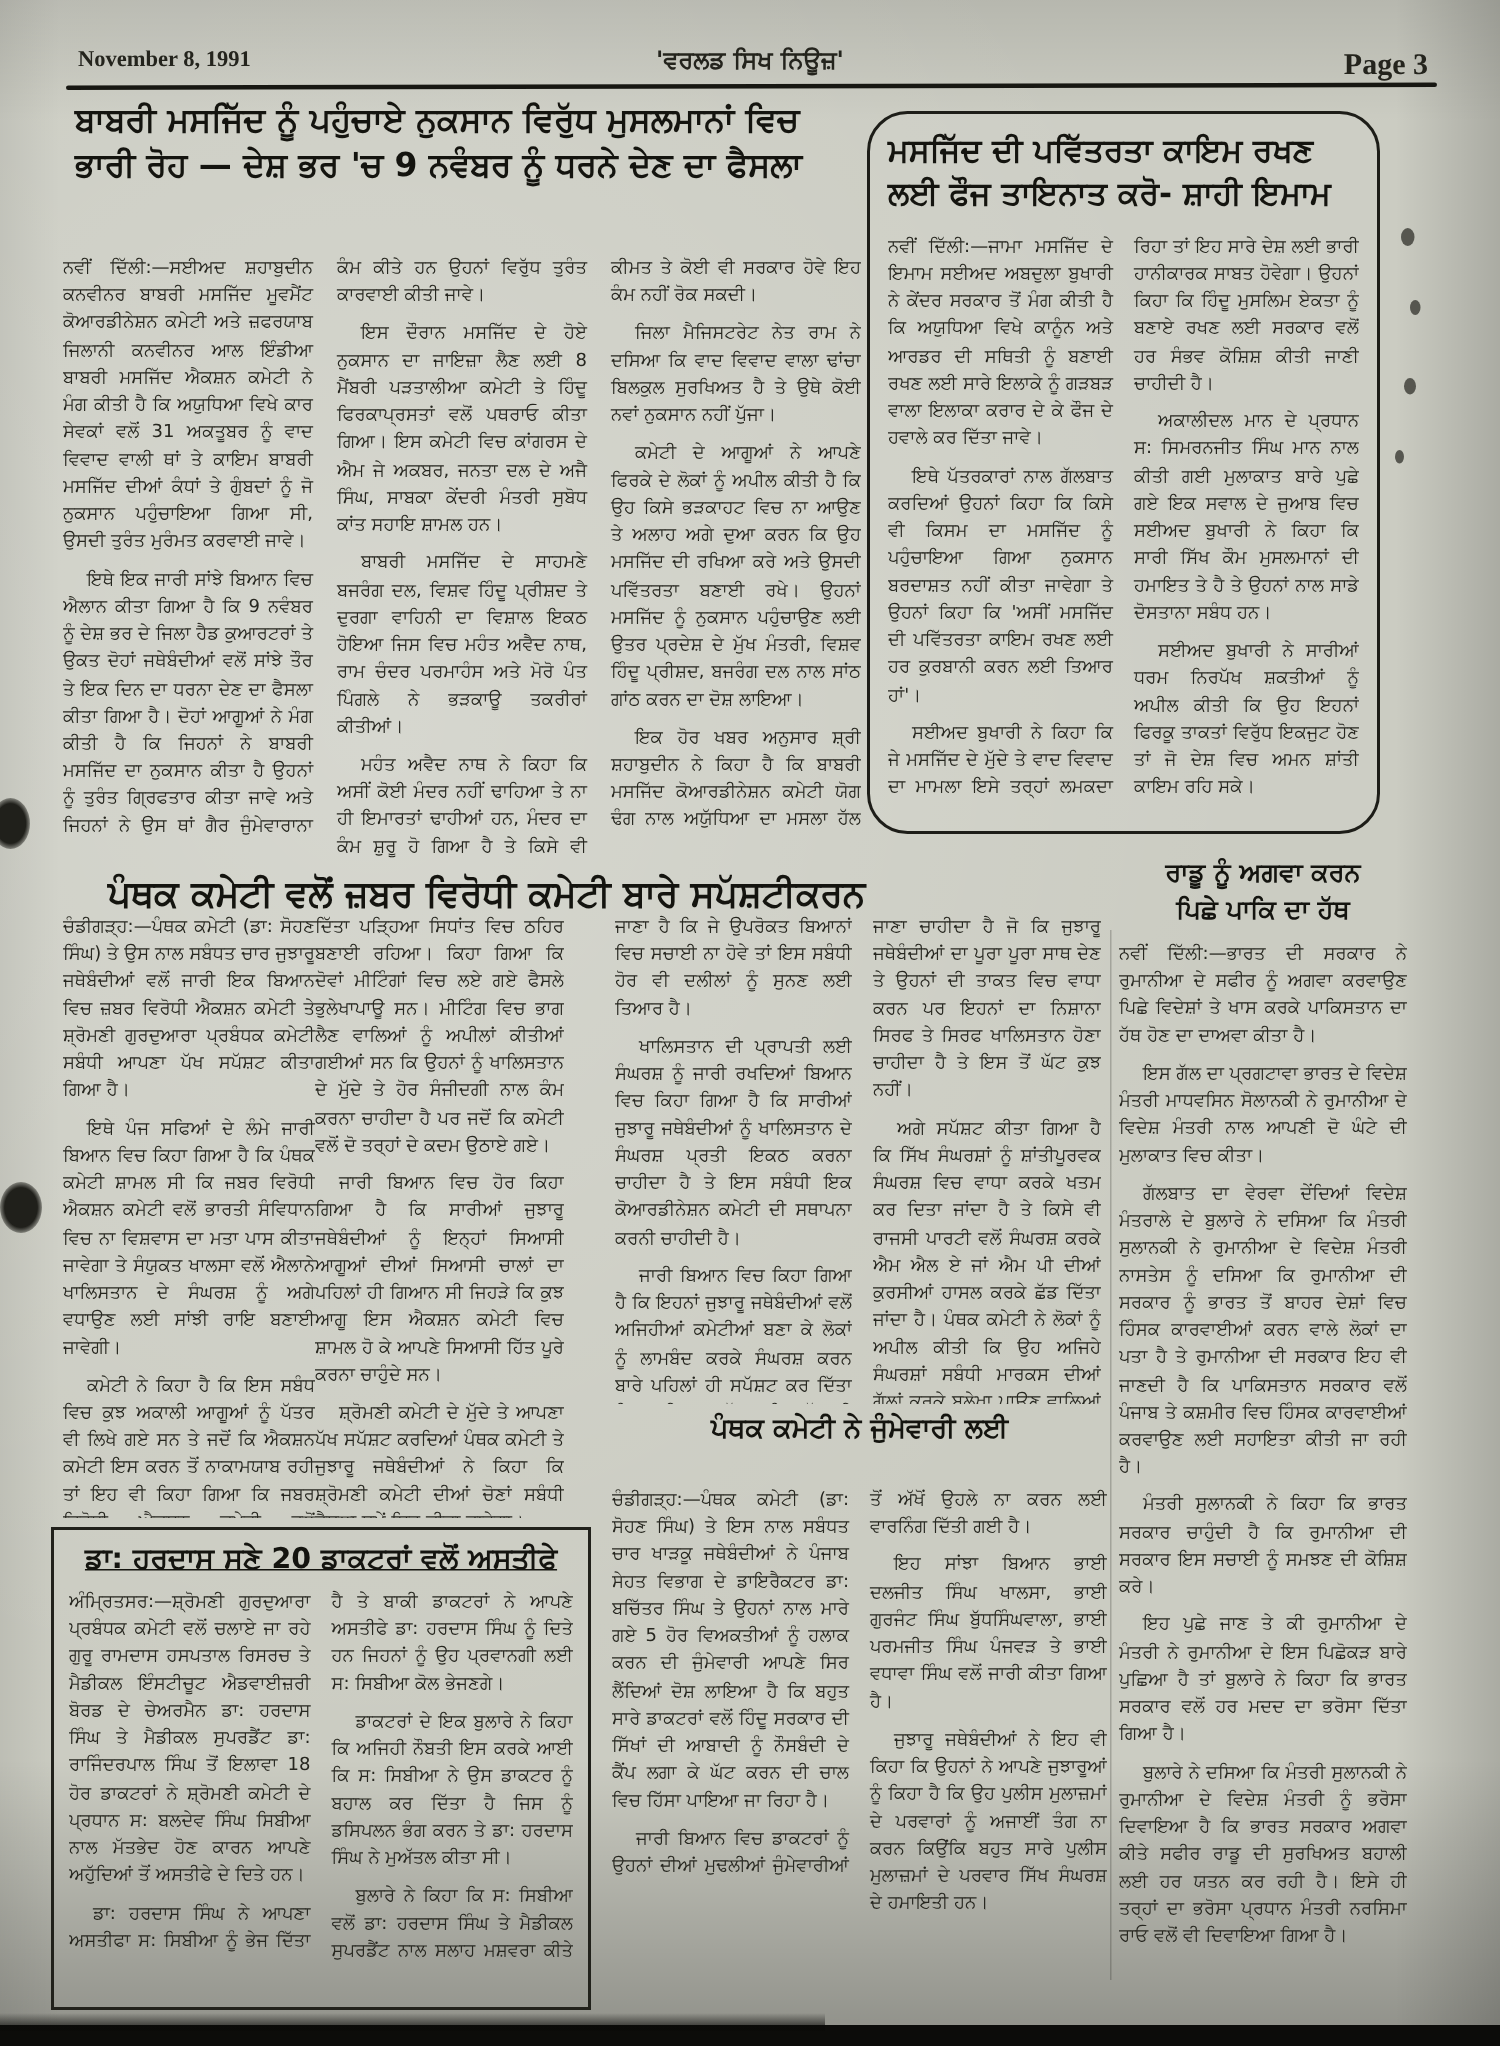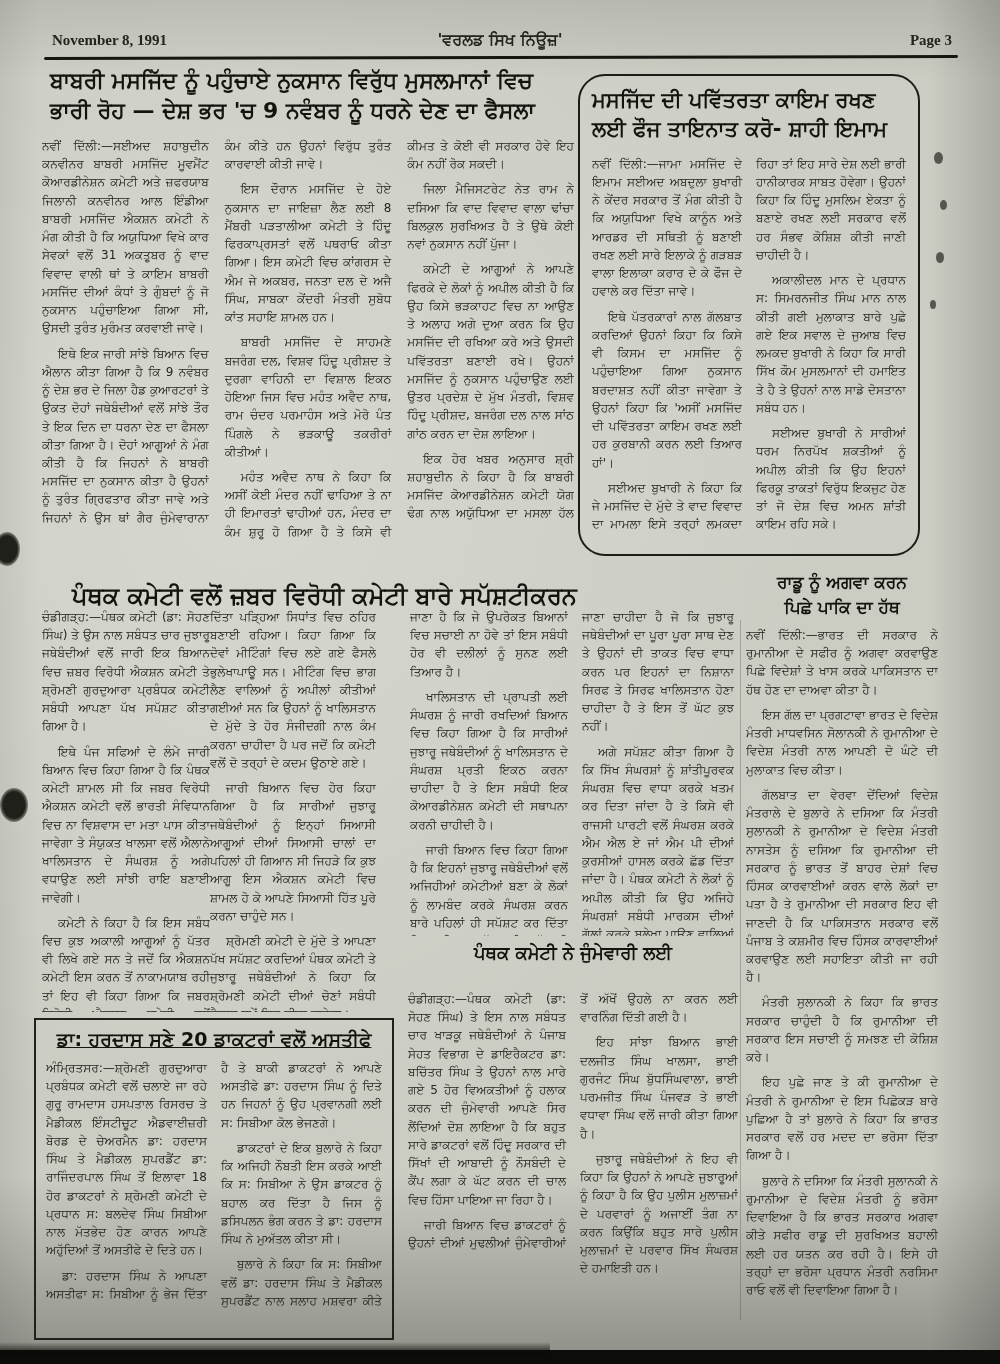--- a/index.html
+++ b/index.html
@@ -14,35 +14,35 @@
       linear-gradient(to left, rgba(0,0,0,0.16), rgba(0,0,0,0) 7%),
       linear-gradient(to top, rgba(0,0,0,0.30), rgba(0,0,0,0) 14%),
       #cbccc2;
   }
   .abs{position:absolute;}
   .serif{font-family:"Liberation Serif","DejaVu Serif",serif;}
   .headline{font-weight:700;color:#14140f;white-space:pre-line;letter-spacing:0;}
   .body-text p{margin:0 0 7px;text-indent:16px;text-align:justify;}
   .body-text p:first-child{text-indent:0;}
   .body-text{font-size:12px;line-height:1.52;color:#26261f;overflow:hidden;}
-  .cols3{column-count:3;column-gap:16px;}
+  .cols3{column-count:3;column-gap:16px;margin-top:32px;}
   .cols2{column-count:2;column-gap:14px;}
   .boxed{border:2px solid #1d1d18;background:rgba(255,255,255,0.05);}
   .rule{background:#171712;}
   .speck{background:#3a3a33;border-radius:50%;opacity:.8;}
   .holepunch{background:radial-gradient(ellipse at center,#20201b 55%,rgba(32,32,27,0.25) 75%,rgba(0,0,0,0) 100%);border-radius:50%;}
 </style>
 </head>
 <body>
 
 <div class="page">
 
   <div class="abs serif" style="left:52px;top:32px;font-size:15px;font-weight:700;">November 8, 1991</div>
   <div class="abs" style="left:0;right:0;top:30px;text-align:center;font-size:16px;font-weight:700;">'ਵਰਲਡ ਸਿਖ ਨਿਊਜ਼'</div>
-  <div class="abs serif" style="right:48px;top:32px;font-size:15px;font-weight:700;">Page 3</div>
+  <div class="abs serif" style="right:48px;top:32px;font-size:20px;font-weight:700;">Page 3</div>
   <div class="abs rule" style="left:44px;top:56px;width:914px;height:3px;transform:rotate(-0.12deg);border-radius:2px;"></div>
 
   <section class="abs" style="left:50px;top:66px;width:530px;">
     <h1 class="headline" style="margin:0;font-size:22px;line-height:1.38;">ਬਾਬਰੀ ਮਸਜਿੱਦ ਨੂੰ ਪਹੁੰਚਾਏ ਨੁਕਸਾਨ ਵਿਰੁੱਧ ਮੁਸਲਮਾਨਾਂ ਵਿਚ
 ਭਾਰੀ ਰੋਹ — ਦੇਸ਼ ਭਰ 'ਚ 9 ਨਵੰਬਰ ਨੂੰ ਧਰਨੇ ਦੇਣ ਦਾ ਫੈਸਲਾ</h1>
   </section>
   <div class="abs body-text cols3" style="left:42px;top:137px;width:532px;height:420px;">
       <p>ਨਵੀਂ ਦਿੱਲੀ:—ਸਈਅਦ ਸ਼ਹਾਬੁਦੀਨ ਕਨਵੀਨਰ ਬਾਬਰੀ ਮਸਜਿੱਦ ਮੂਵਮੈਂਟ ਕੋਆਰਡੀਨੇਸ਼ਨ ਕਮੇਟੀ ਅਤੇ ਜ਼ਫਰਯਾਬ ਜਿਲਾਨੀ ਕਨਵੀਨਰ ਆਲ ਇੰਡੀਆ ਬਾਬਰੀ ਮਸਜਿੱਦ ਐਕਸ਼ਨ ਕਮੇਟੀ ਨੇ ਮੰਗ ਕੀਤੀ ਹੈ ਕਿ ਅਯੁਧਿਆ ਵਿਖੇ ਕਾਰ ਸੇਵਕਾਂ ਵਲੋਂ 31 ਅਕਤੂਬਰ ਨੂੰ ਵਾਦ ਵਿਵਾਦ ਵਾਲੀ ਥਾਂ ਤੇ ਕਾਇਮ ਬਾਬਰੀ ਮਸਜਿੱਦ ਦੀਆਂ ਕੰਧਾਂ ਤੇ ਗੁੰਬਦਾਂ ਨੂੰ ਜੋ ਨੁਕਸਾਨ ਪਹੁੰਚਾਇਆ ਗਿਆ ਸੀ, ਉਸਦੀ ਤੁਰੰਤ ਮੁਰੰਮਤ ਕਰਵਾਈ ਜਾਵੇ।</p>
       <p>ਇਥੇ ਇਕ ਜਾਰੀ ਸਾਂਝੇ ਬਿਆਨ ਵਿਚ ਐਲਾਨ ਕੀਤਾ ਗਿਆ ਹੈ ਕਿ 9 ਨਵੰਬਰ ਨੂੰ ਦੇਸ਼ ਭਰ ਦੇ ਜਿਲਾ ਹੈਡ ਕੁਆਰਟਰਾਂ ਤੇ ਉਕਤ ਦੋਹਾਂ ਜਥੇਬੰਦੀਆਂ ਵਲੋਂ ਸਾਂਝੇ ਤੌਰ ਤੇ ਇਕ ਦਿਨ ਦਾ ਧਰਨਾ ਦੇਣ ਦਾ ਫੈਸਲਾ ਕੀਤਾ ਗਿਆ ਹੈ। ਦੋਹਾਂ ਆਗੂਆਂ ਨੇ ਮੰਗ ਕੀਤੀ ਹੈ ਕਿ ਜਿਹਨਾਂ ਨੇ ਬਾਬਰੀ ਮਸਜਿੱਦ ਦਾ ਨੁਕਸਾਨ ਕੀਤਾ ਹੈ ਉਹਨਾਂ ਨੂੰ ਤੁਰੰਤ ਗ੍ਰਿਫਤਾਰ ਕੀਤਾ ਜਾਵੇ ਅਤੇ ਜਿਹਨਾਂ ਨੇ ਉਸ ਥਾਂ ਗੈਰ ਜੁੰਮੇਵਾਰਾਨਾ ਕੰਮ ਕੀਤੇ ਹਨ ਉਹਨਾਂ ਵਿਰੁੱਧ ਤੁਰੰਤ ਕਾਰਵਾਈ ਕੀਤੀ ਜਾਵੇ।</p>
       <p>ਇਸ ਦੌਰਾਨ ਮਸਜਿੱਦ ਦੇ ਹੋਏ ਨੁਕਸਾਨ ਦਾ ਜਾਇਜ਼ਾ ਲੈਣ ਲਈ 8 ਮੈਂਬਰੀ ਪੜਤਾਲੀਆ ਕਮੇਟੀ ਤੇ ਹਿੰਦੂ ਫਿਰਕਾਪ੍ਰਸਤਾਂ ਵਲੋਂ ਪਥਰਾਓ ਕੀਤਾ ਗਿਆ। ਇਸ ਕਮੇਟੀ ਵਿਚ ਕਾਂਗਰਸ ਦੇ ਐਮ ਜੇ ਅਕਬਰ, ਜਨਤਾ ਦਲ ਦੇ ਅਜੈ ਸਿੰਘ, ਸਾਬਕਾ ਕੇਂਦਰੀ ਮੰਤਰੀ ਸੁਬੋਧ ਕਾਂਤ ਸਹਾਇ ਸ਼ਾਮਲ ਹਨ।</p>
@@ -53,21 +53,21 @@
       <p>ਇਕ ਹੋਰ ਖਬਰ ਅਨੁਸਾਰ ਸ਼੍ਰੀ ਸ਼ਹਾਬੁਦੀਨ ਨੇ ਕਿਹਾ ਹੈ ਕਿ ਬਾਬਰੀ ਮਸਜਿੱਦ ਕੋਆਰਡੀਨੇਸ਼ਨ ਕਮੇਟੀ ਯੋਗ ਢੰਗ ਨਾਲ ਅਯੁੱਧਿਆ ਦਾ ਮਸਲਾ ਹੱਲ ਕਰਨ ਲਈ ਕੇਂਦਰ ਦੀ ਹਰ ਕੋਸ਼ਿਸ਼ ਵਿਚ ਸਹਿਯੋਗ ਦੇਵੇਗੀ।</p>
     </div>
 
   <section class="abs boxed" style="left:578px;top:74px;width:342px;height:482px;box-sizing:border-box;padding:10px 12px;border-radius:27px;">
     <h2 class="headline" style="margin:0 0 10px;font-size:21px;line-height:1.4;">ਮਸਜਿੱਦ ਦੀ ਪਵਿੱਤਰਤਾ ਕਾਇਮ ਰਖਣ
 ਲਈ ਫੌਜ ਤਾਇਨਾਤ ਕਰੋ- ਸ਼ਾਹੀ ਇਮਾਮ</h2>
     <div class="body-text cols2" style="height:386px;">
         <p>ਨਵੀਂ ਦਿੱਲੀ:—ਜਾਮਾ ਮਸਜਿੱਦ ਦੇ ਇਮਾਮ ਸਈਅਦ ਅਬਦੁਲਾ ਬੁਖਾਰੀ ਨੇ ਕੇਂਦਰ ਸਰਕਾਰ ਤੋਂ ਮੰਗ ਕੀਤੀ ਹੈ ਕਿ ਅਯੁਧਿਆ ਵਿਖੇ ਕਾਨੂੰਨ ਅਤੇ ਆਰਡਰ ਦੀ ਸਥਿਤੀ ਨੂੰ ਬਣਾਈ ਰਖਣ ਲਈ ਸਾਰੇ ਇਲਾਕੇ ਨੂੰ ਗੜਬੜ ਵਾਲਾ ਇਲਾਕਾ ਕਰਾਰ ਦੇ ਕੇ ਫੌਜ ਦੇ ਹਵਾਲੇ ਕਰ ਦਿੱਤਾ ਜਾਵੇ।</p>
         <p>ਇਥੇ ਪੱਤਰਕਾਰਾਂ ਨਾਲ ਗੱਲਬਾਤ ਕਰਦਿਆਂ ਉਹਨਾਂ ਕਿਹਾ ਕਿ ਕਿਸੇ ਵੀ ਕਿਸਮ ਦਾ ਮਸਜਿੱਦ ਨੂੰ ਪਹੁੰਚਾਇਆ ਗਿਆ ਨੁਕਸਾਨ ਬਰਦਾਸ਼ਤ ਨਹੀਂ ਕੀਤਾ ਜਾਵੇਗਾ ਤੇ ਉਹਨਾਂ ਕਿਹਾ ਕਿ 'ਅਸੀਂ ਮਸਜਿੱਦ ਦੀ ਪਵਿੱਤਰਤਾ ਕਾਇਮ ਰਖਣ ਲਈ ਹਰ ਕੁਰਬਾਨੀ ਕਰਨ ਲਈ ਤਿਆਰ ਹਾਂ'।</p>
         <p>ਸਈਅਦ ਬੁਖਾਰੀ ਨੇ ਕਿਹਾ ਕਿ ਜੇ ਮਸਜਿੱਦ ਦੇ ਮੁੱਦੇ ਤੇ ਵਾਦ ਵਿਵਾਦ ਦਾ ਮਾਮਲਾ ਇਸੇ ਤਰ੍ਹਾਂ ਲਮਕਦਾ ਰਿਹਾ ਤਾਂ ਇਹ ਸਾਰੇ ਦੇਸ਼ ਲਈ ਭਾਰੀ ਹਾਨੀਕਾਰਕ ਸਾਬਤ ਹੋਵੇਗਾ। ਉਹਨਾਂ ਕਿਹਾ ਕਿ ਹਿੰਦੂ ਮੁਸਲਿਮ ਏਕਤਾ ਨੂੰ ਬਣਾਏ ਰਖਣ ਲਈ ਸਰਕਾਰ ਵਲੋਂ ਹਰ ਸੰਭਵ ਕੋਸ਼ਿਸ਼ ਕੀਤੀ ਜਾਣੀ ਚਾਹੀਦੀ ਹੈ।</p>
-        <p>ਅਕਾਲੀਦਲ ਮਾਨ ਦੇ ਪ੍ਰਧਾਨ ਸ: ਸਿਮਰਨਜੀਤ ਸਿੰਘ ਮਾਨ ਨਾਲ ਕੀਤੀ ਗਈ ਮੁਲਾਕਾਤ ਬਾਰੇ ਪੁਛੇ ਗਏ ਇਕ ਸਵਾਲ ਦੇ ਜੁਆਬ ਵਿਚ ਲਮਕਦ ਬੁਖਾਰੀ ਨੇ ਕਿਹਾ ਕਿ ਸਾਰੀ ਸਿੱਖ ਕੌਮ ਮੁਸਲਮਾਨਾਂ ਦੀ ਹਮਾਇਤ ਤੇ ਹੈ ਤੇ ਉਹਨਾਂ ਨਾਲ ਸਾਡੇ ਦੋਸਤਾਨਾ ਸਬੰਧ ਹਨ।</p>
+        <p>ਅਕਾਲੀਦਲ ਮਾਨ ਦੇ ਪ੍ਰਧਾਨ ਸ: ਸਿਮਰਨਜੀਤ ਸਿੰਘ ਮਾਨ ਨਾਲ ਕੀਤੀ ਗਈ ਮੁਲਾਕਾਤ ਬਾਰੇ ਪੁਛੇ ਗਏ ਇਕ ਸਵਾਲ ਦੇ ਜੁਆਬ ਵਿਚ ਸਈਅਦ ਬੁਖਾਰੀ ਨੇ ਕਿਹਾ ਕਿ ਸਾਰੀ ਸਿੱਖ ਕੌਮ ਮੁਸਲਮਾਨਾਂ ਦੀ ਹਮਾਇਤ ਤੇ ਹੈ ਤੇ ਉਹਨਾਂ ਨਾਲ ਸਾਡੇ ਦੋਸਤਾਨਾ ਸਬੰਧ ਹਨ।</p>
         <p>ਸਈਅਦ ਬੁਖਾਰੀ ਨੇ ਸਾਰੀਆਂ ਧਰਮ ਨਿਰਪੱਖ ਸ਼ਕਤੀਆਂ ਨੂੰ ਅਪੀਲ ਕੀਤੀ ਕਿ ਉਹ ਇਹਨਾਂ ਫਿਰਕੂ ਤਾਕਤਾਂ ਵਿਰੁੱਧ ਇਕਜੁਟ ਹੋਣ ਤਾਂ ਜੋ ਦੇਸ਼ ਵਿਚ ਅਮਨ ਸ਼ਾਂਤੀ ਕਾਇਮ ਰਹਿ ਸਕੇ।</p>
       </div>
   </section>
 
   <h2 class="abs headline" style="left:55px;top:565px;width:660px;margin:17px;font-size:24px;text-align:left;">ਪੰਥਕ ਕਮੇਟੀ ਵਲੋਂ ਜ਼ਬਰ ਵਿਰੋਧੀ ਕਮੇਟੀ ਬਾਰੇ ਸਪੱਸ਼ਟੀਕਰਨ</h2>
   <div class="abs body-text" style="left:42px;top:608px;width:168px;height:404px;">
       <p>ਚੰਡੀਗੜ੍ਹ:—ਪੰਥਕ ਕਮੇਟੀ (ਡਾ: ਸੋਹਣ ਸਿੰਘ) ਤੇ ਉਸ ਨਾਲ ਸਬੰਧਤ ਚਾਰ ਜੁਝਾਰੂ ਜਥੇਬੰਦੀਆਂ ਵਲੋਂ ਜਾਰੀ ਇਕ ਬਿਆਨ ਵਿਚ ਜ਼ਬਰ ਵਿਰੋਧੀ ਐਕਸ਼ਨ ਕਮੇਟੀ ਤੇ ਸ਼੍ਰੋਮਣੀ ਗੁਰਦੁਆਰਾ ਪ੍ਰਬੰਧਕ ਕਮੇਟੀ ਸਬੰਧੀ ਆਪਣਾ ਪੱਖ ਸਪੱਸ਼ਟ ਕੀਤਾ ਗਿਆ ਹੈ।</p>
       <p>ਇਥੇ ਪੰਜ ਸਫਿਆਂ ਦੇ ਲੰਮੇ ਜਾਰੀ ਬਿਆਨ ਵਿਚ ਕਿਹਾ ਗਿਆ ਹੈ ਕਿ ਪੰਥਕ ਕਮੇਟੀ ਸ਼ਾਮਲ ਸੀ ਕਿ ਜਬਰ ਵਿਰੋਧੀ ਐਕਸ਼ਨ ਕਮੇਟੀ ਵਲੋਂ ਭਾਰਤੀ ਸੰਵਿਧਾਨ ਵਿਚ ਨਾ ਵਿਸ਼ਵਾਸ ਦਾ ਮਤਾ ਪਾਸ ਕੀਤਾ ਜਾਵੇਗਾ ਤੇ ਸੰਯੁਕਤ ਖਾਲਸਾ ਵਲੋਂ ਐਲਾਨੇ ਖਾਲਿਸਤਾਨ ਦੇ ਸੰਘਰਸ਼ ਨੂੰ ਅਗੇ ਵਧਾਉਣ ਲਈ ਸਾਂਝੀ ਰਾਇ ਬਣਾਈ ਜਾਵੇਗੀ।</p>
       <p>ਕਮੇਟੀ ਨੇ ਕਿਹਾ ਹੈ ਕਿ ਇਸ ਸਬੰਧ ਵਿਚ ਕੁਝ ਅਕਾਲੀ ਆਗੂਆਂ ਨੂੰ ਪੱਤਰ ਵੀ ਲਿਖੇ ਗਏ ਸਨ ਤੇ ਜਦੋਂ ਕਿ ਐਕਸ਼ਨ ਕਮੇਟੀ ਇਸ ਕਰਨ ਤੋਂ ਨਾਕਾਮਯਾਬ ਰਹੀ ਤਾਂ ਇਹ ਵੀ ਕਿਹਾ ਗਿਆ ਕਿ ਜਬਰ ਵਿਰੋਧੀ ਐਕਸ਼ਨ ਕਮੇਟੀ ਵਲੋਂ ਖਾਲਿਸਤਾਨ ਦੇ ਮੁੱਦੇ ਤੇ ਆਪਣਾ ਸਟੈਂਡ ਸਪੱਸ਼ਟ ਨਾ ਕਰਨ ਦਾ ਮਤਲਬ ਸਾਫ ਹੈ ਕਿ ਉਹ ਭਾਰਤੀ ਸੰਵਿਧਾਨ ਵਿਚ ਵਿਸ਼ਵਾਸ ਰਖਦੇ ਹਨ।</p>
     </div>

